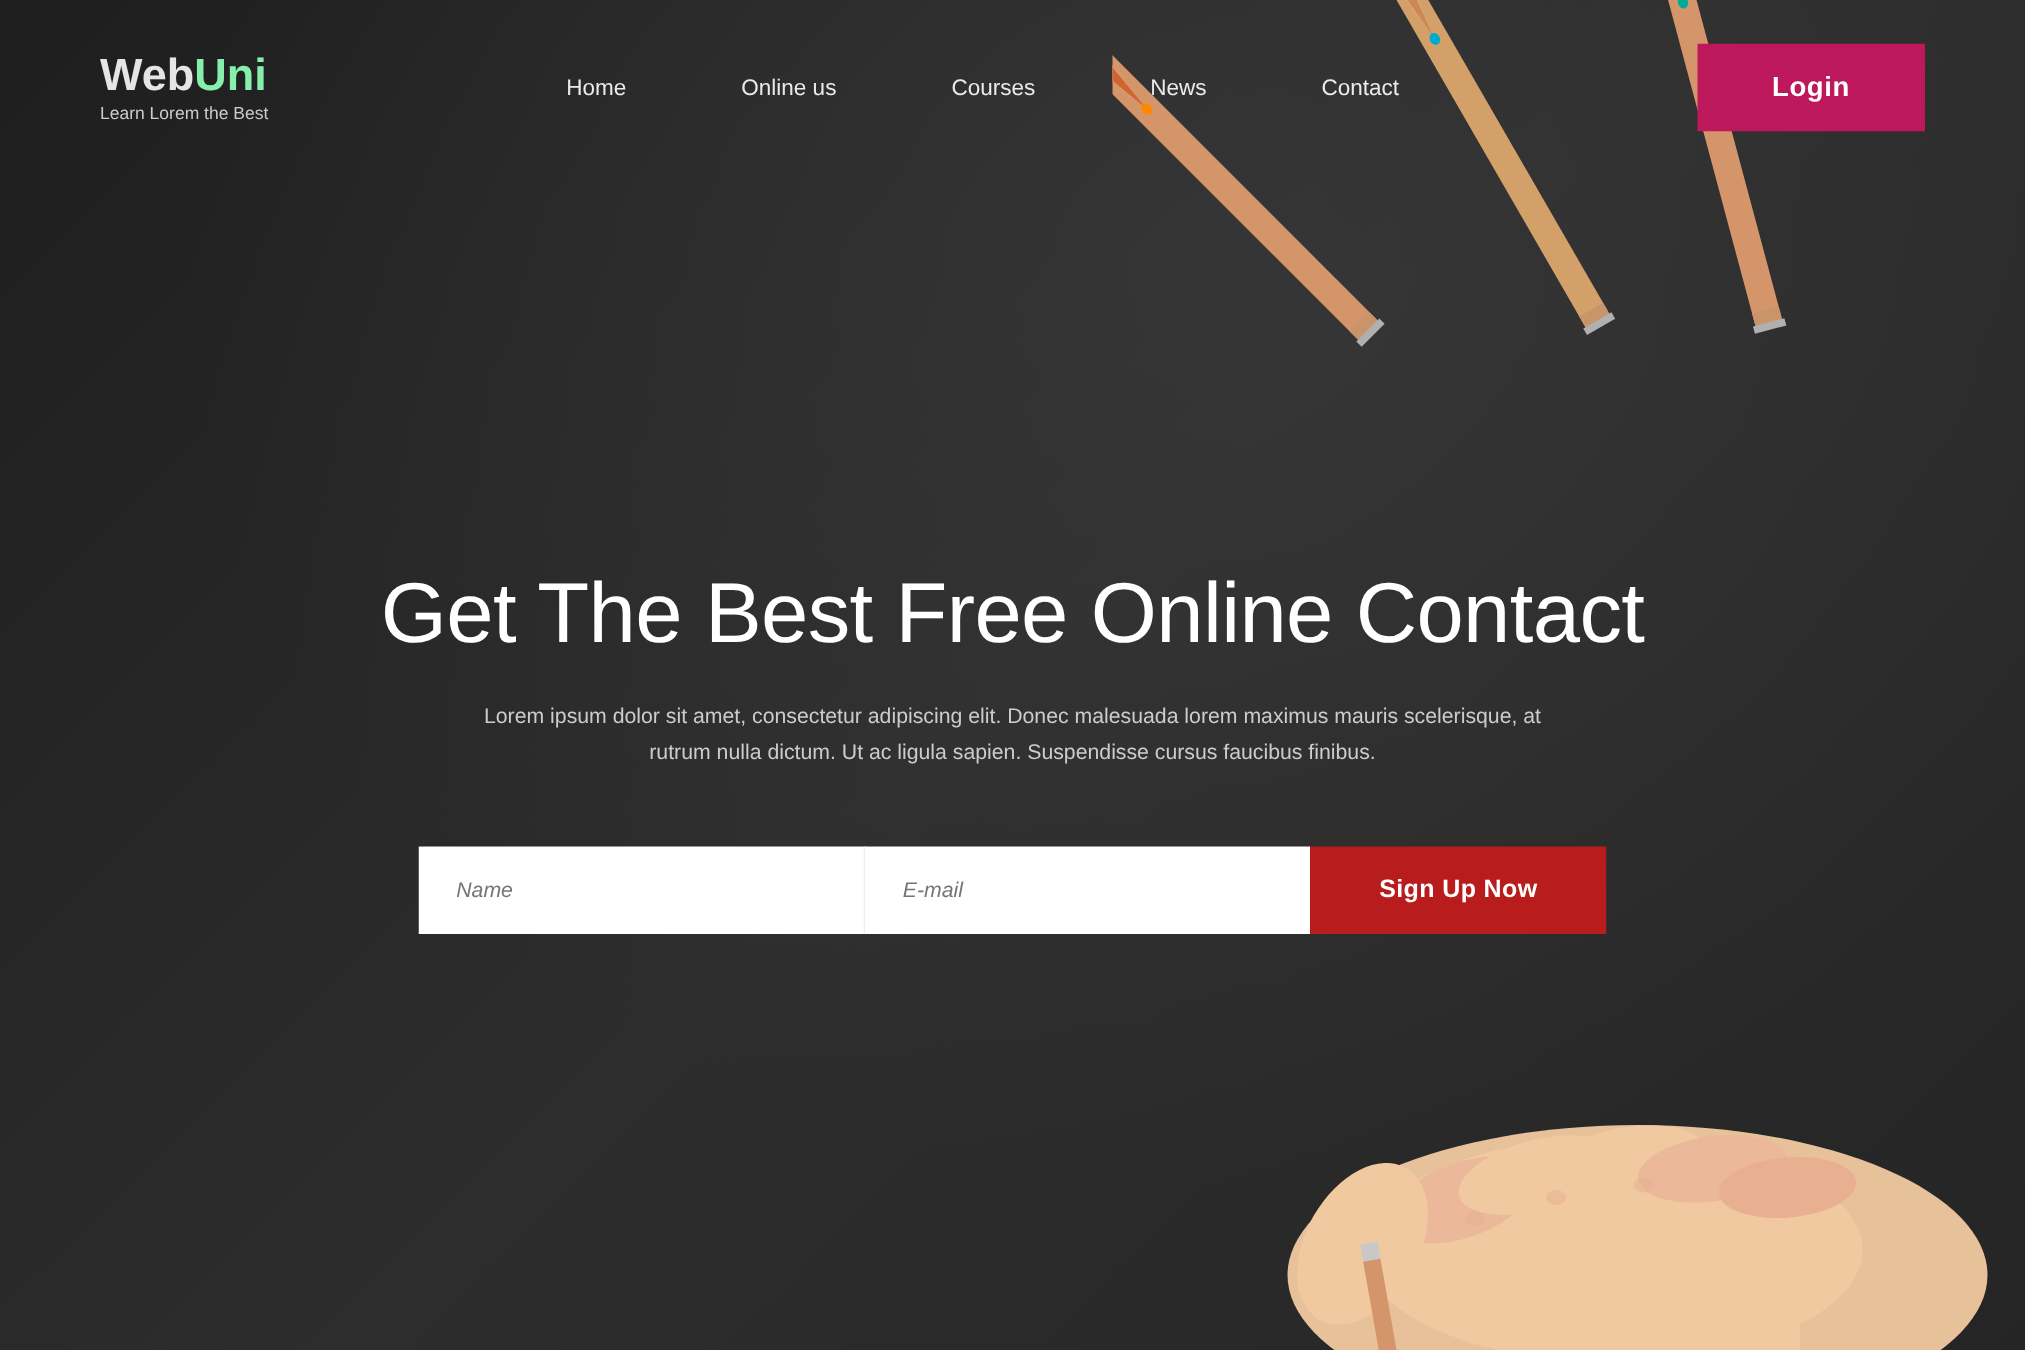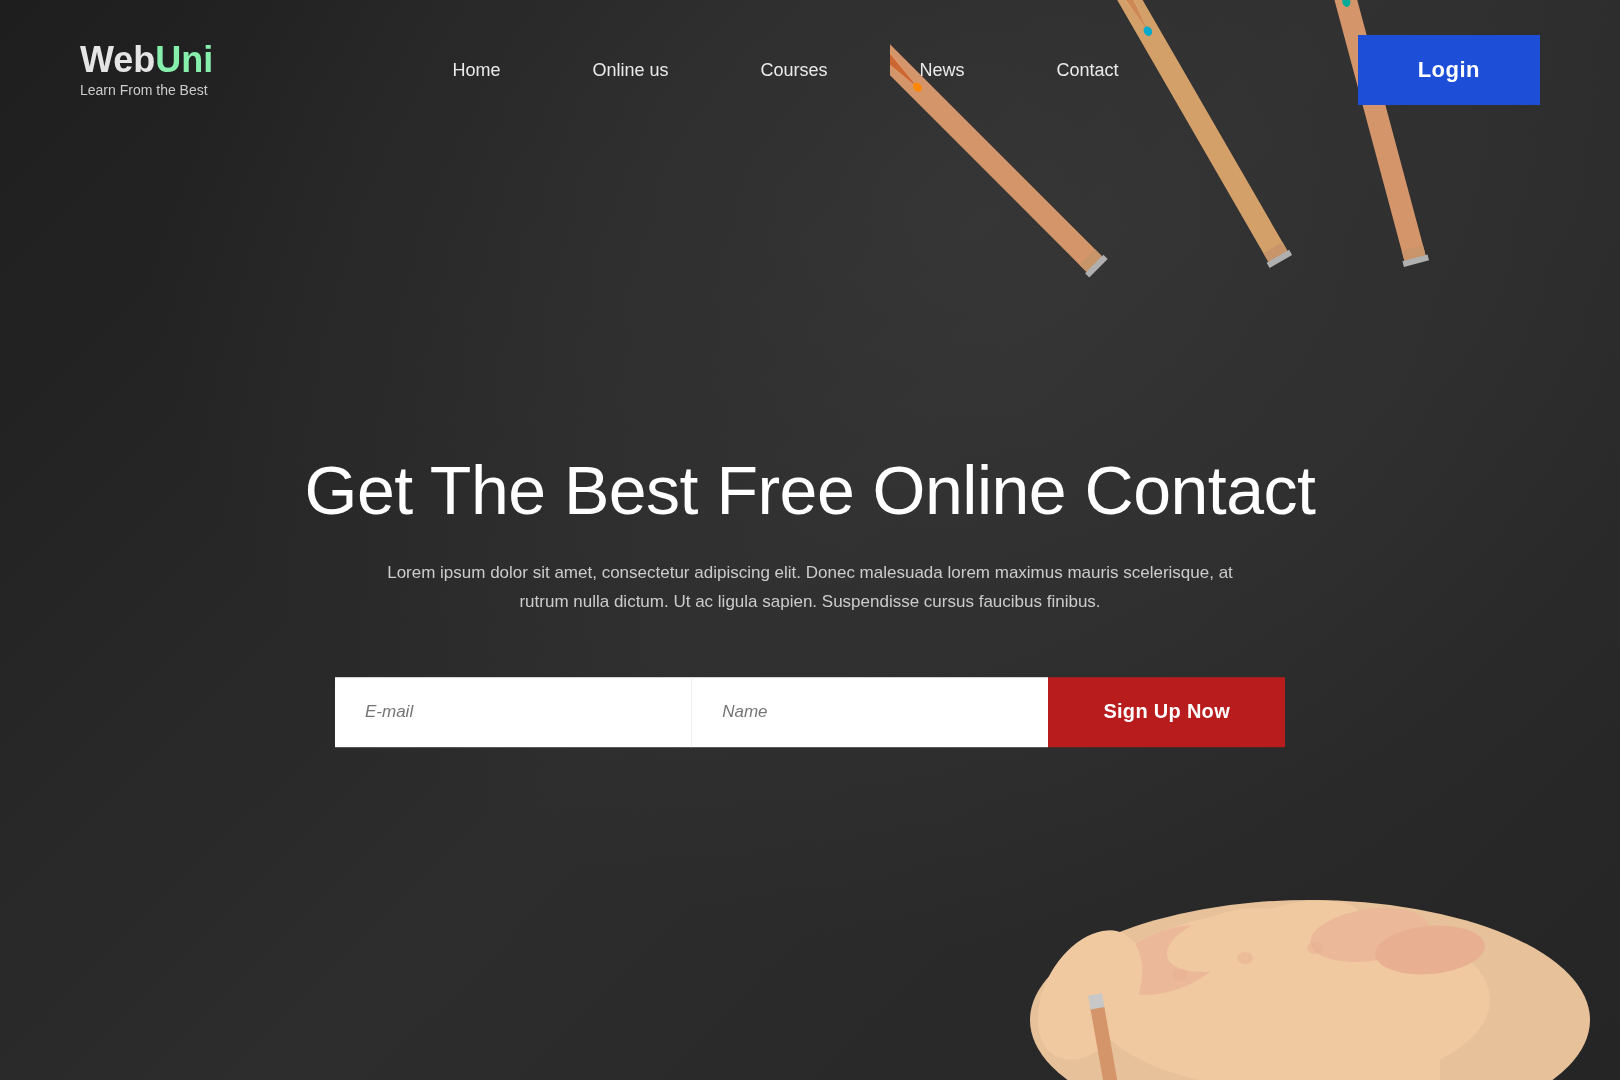--- a/index.html
+++ b/index.html
@@ -81,21 +81,21 @@
     .nav-links a {
       color: #ffffff;
       text-decoration: none;
       font-size: 18px;
       font-weight: 400;
       opacity: 0.9;
       transition: opacity 0.2s;
     }
 
     .login-btn {
-      background-color: #1d4ed8;
+      background-color: #be185d;
       color: #ffffff;
       border: none;
       padding: 4px 60px;
       height: 70px;
       font-size: 22px;
       font-weight: 600;
       cursor: pointer;
       letter-spacing: 0.5px;
     }
 
@@ -250,38 +250,38 @@
     <ellipse cx="290" cy="375" rx="8" ry="6" fill="#e8b090" opacity="0.5"></ellipse>
     <ellipse cx="355" cy="358" rx="8" ry="6" fill="#e8b090" opacity="0.5"></ellipse>
     <ellipse cx="425" cy="348" rx="8" ry="6" fill="#e8b090" opacity="0.5"></ellipse>
   </svg>
 
   <nav class="navbar">
     <div class="logo">
       <div class="logo-main">
         <span>Web</span><span style="color:#86efac; font-weight:700;">Uni</span>
       </div>
-      <div class="logo-sub">Learn From the Best</div>
+      <div class="logo-sub">Learn Lorem the Best</div>
     </div>
 
     <ul class="nav-links">
       <li><a>Home</a></li>
       <li><a>Online us</a></li>
       <li><a>Courses</a></li>
       <li><a>News</a></li>
       <li><a>Contact</a></li>
     </ul>
 
     <button class="login-btn">Login</button>
   </nav>
 
   <div class="hero-content">
     <h1 class="hero-title">Get The Best Free Online Contact</h1>
     <p class="hero-subtitle">Lorem ipsum dolor sit amet, consectetur adipiscing elit. Donec malesuada lorem maximus mauris scelerisque, at rutrum nulla dictum. Ut ac ligula sapien. Suspendisse cursus faucibus finibus.</p>
 
     <div class="signup-form">
+      <input type="text" placeholder="Name" style="">
       <input type="email" placeholder="E-mail" style="">
-      <input type="text" placeholder="Name" style="">
       <button class="signup-btn">Sign Up Now</button>
     </div>
   </div>
 
 </div>
 
 </body></html>

